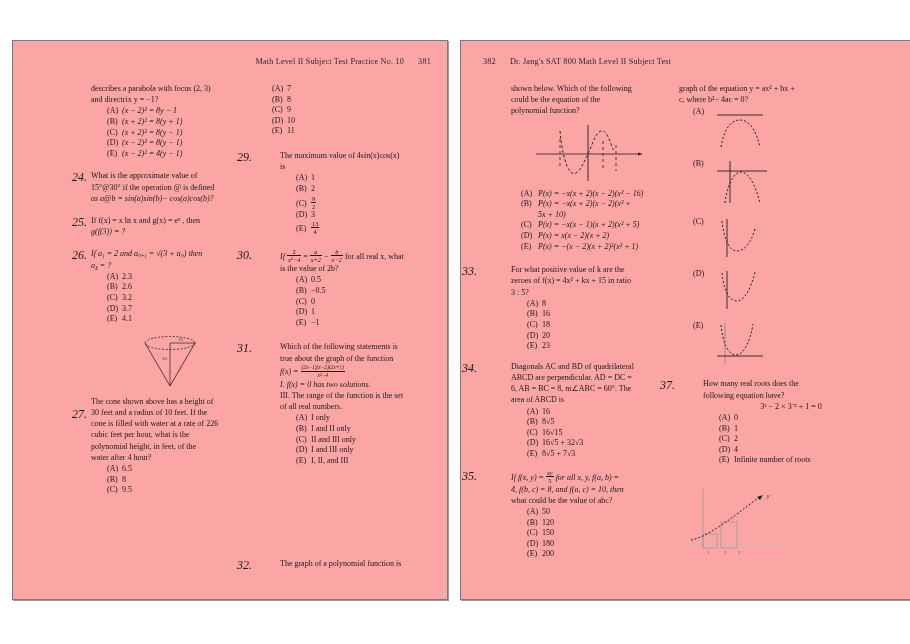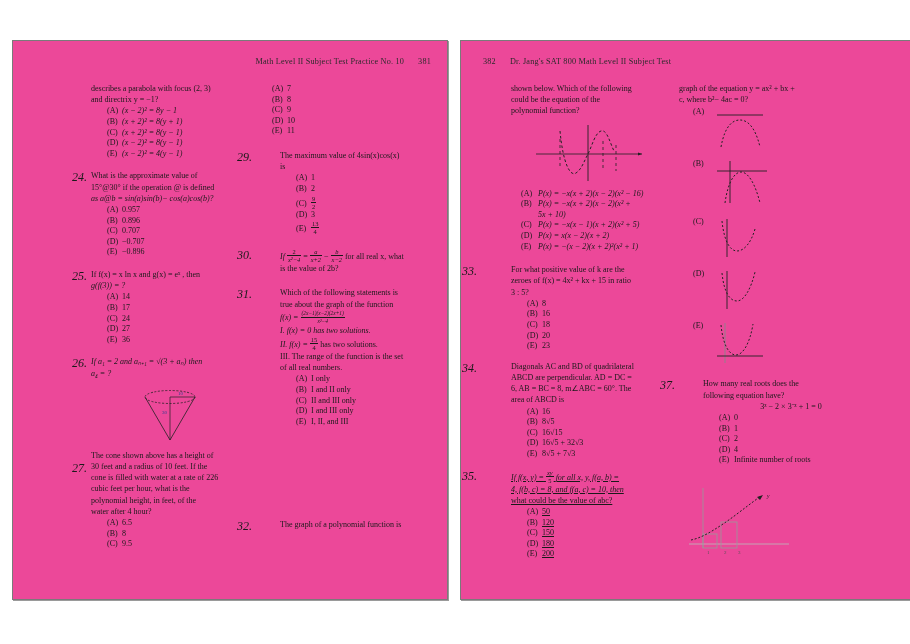--- a/index.html
+++ b/index.html
@@ -4,21 +4,21 @@
 <style>
   html,body{margin:0;padding:0;}
   body{
     width:910px;height:644px;background:#ffffff;
     font-family:"Liberation Serif", serif;
     color:#1a1a1a;overflow:hidden;
   }
   .spread{position:absolute;left:0;top:0;width:910px;height:644px;}
   .page{
     position:absolute;top:40px;height:560px;
-    background:#ec4899;border:1px solid #7a7a7a;
+    background:#fca5a5;border:1px solid #7a7a7a;
     box-shadow:1px 1px 0 #9a9a9a;
     box-sizing:border-box;overflow:hidden;
   }
   .page-left{left:12px;width:436px;}
   .page-right{left:460px;width:472px;}
 
   .hdr{
     position:absolute;top:16px;font-size:8.2px;letter-spacing:.2px;
     white-space:nowrap;color:#2a2a2a;
   }
@@ -82,46 +82,39 @@
             <div class="opt"><span class="lab">(D)</span><span class="it">(x − 2)² = 8(y − 1)</span></div>
             <div class="opt"><span class="lab">(E)</span><span class="it">(x − 2)² = 4(y − 1)</span></div>
           </div>
         </div>
 
         <div class="q" style="margin-top:11px;">
           <span class="num">24.</span>
           <div class="stem">What is the approximate value of</div>
           <div class="stem">15°@30° if the operation @ is defined</div>
           <div class="stem it">as a@b = sin(a)sin(b)− cos(a)cos(b)?</div>
-          <div class="opts">
-            <div class="opt"><span class="lab">(A)</span><span>0.957</span></div>
-            <div class="opt"><span class="lab">(B)</span><span>0.896</span></div>
-            <div class="opt"><span class="lab">(C)</span><span>0.707</span></div>
-            <div class="opt"><span class="lab">(D)</span><span>−0.707</span></div>
-            <div class="opt"><span class="lab">(E)</span><span>−0.896</span></div>
-          </div>
         </div>
 
         <div class="q" style="margin-top:11px;">
           <span class="num">25.</span>
           <div class="stem">If f(x) = x ln x and g(x) = eˣ , then</div>
           <div class="stem it">g(f(3)) = ?</div>
-          <div class="opts">
-            <div class="opt"><span class="lab">(A)</span><span>14</span></div>
-            <div class="opt"><span class="lab">(B)</span><span>17</span></div>
-            <div class="opt"><span class="lab">(C)</span><span>24</span></div>
-            <div class="opt"><span class="lab">(D)</span><span>27</span></div>
-            <div class="opt"><span class="lab">(E)</span><span>36</span></div>
-          </div>
         </div>
 
         <div class="q" style="margin-top:11px;">
           <span class="num">26.</span>
           <div class="stem it">If a₁ = 2 and aₙ₊₁ = √(3 + aₙ)  then</div>
           <div class="stem it">a₄ = ?</div>
+          <div class="opts">
+            <div class="opt"><span class="lab">(A)</span><span>2.3</span></div>
+            <div class="opt"><span class="lab">(B)</span><span>2.6</span></div>
+            <div class="opt"><span class="lab">(C)</span><span>3.2</span></div>
+            <div class="opt"><span class="lab">(D)</span><span>3.7</span></div>
+            <div class="opt"><span class="lab">(E)</span><span>4.1</span></div>
+          </div>
         </div>
 
         <div class="figwrap">
           <svg width="74" height="56" viewBox="0 0 74 56">
             <ellipse cx="37" cy="9" rx="25" ry="6.5" fill="none" stroke="#222" stroke-width="0.8" stroke-dasharray="2,1.6"></ellipse>
             <path d="M12 9 L37 52 L62 9" fill="none" stroke="#222" stroke-width="0.8"></path>
             <line x1="37" y1="9" x2="37" y2="52" stroke="#222" stroke-width="0.7"></line>
             <line x1="37" y1="9" x2="62" y2="9" stroke="#222" stroke-width="0.7"></line>
             <text x="45" y="6.5" font-size="5" fill="#2b3f8f" font-family="'Liberation Serif',serif">10</text>
             <text x="29" y="26" font-size="5" fill="#2b3f8f" font-family="'Liberation Serif',serif">30</text>
@@ -174,36 +167,38 @@
           <div class="stem">
             <span class="it">If</span>
             <span class="frac"><span class="n">2</span><span class="d it">x²−4</span></span>
             <span>=</span>
             <span class="frac"><span class="n it">a</span><span class="d it">x+2</span></span>
             <span>−</span>
             <span class="frac"><span class="n it">b</span><span class="d it">x−2</span></span>
             <span>for all real x, what</span>
           </div>
           <div class="stem">is the value of 2b?</div>
+          <div class="opts">
+            <div class="opt"><span class="lab">(A)</span><span>0.5</span></div>
+            <div class="opt"><span class="lab">(B)</span><span>−0.5</span></div>
+            <div class="opt"><span class="lab">(C)</span><span>0</span></div>
+            <div class="opt"><span class="lab">(D)</span><span>1</span></div>
+            <div class="opt"><span class="lab">(E)</span><span>−1</span></div>
+          </div>
         </div>
 
         <div class="q" style="margin-top:13px;padding-left:24px;">
           <span class="num">31.</span>
           <div class="stem">Which of the following statements is</div>
           <div class="stem">true about the graph of the function</div>
           <div class="stem" style="line-height:13px;">
             <span class="it">f(x) =</span>
             <span class="frac" style="font-size:5.4px;"><span class="n it">(2x−1)(x−2)(2x+1)</span><span class="d it">x²−4</span></span>
           </div>
           <div class="stem it">I. f(x) = 0 has two solutions.</div>
-          <div class="stem" style="line-height:12px;">
-            <span class="it">II. f(x) =</span>
-            <span class="frac"><span class="n">15</span><span class="d">4</span></span>
-            <span>has two solutions.</span>
-          </div>
           <div class="stem">III. The range of the function is the set</div>
           <div class="stem">of all real numbers.</div>
           <div class="opts">
             <div class="opt"><span class="lab">(A)</span><span>I only</span></div>
             <div class="opt"><span class="lab">(B)</span><span>I and II only</span></div>
             <div class="opt"><span class="lab">(C)</span><span>II and III only</span></div>
             <div class="opt"><span class="lab">(D)</span><span>I and III only</span></div>
             <div class="opt"><span class="lab">(E)</span><span>I, II, and III</span></div>
           </div>
         </div>
@@ -276,21 +271,21 @@
           <div class="stem">area of ABCD is</div>
           <div class="opts">
             <div class="opt"><span class="lab">(A)</span><span>16</span></div>
             <div class="opt"><span class="lab">(B)</span><span>8√5</span></div>
             <div class="opt"><span class="lab">(C)</span><span>16√15</span></div>
             <div class="opt"><span class="lab">(D)</span><span>16√5 + 32√3</span></div>
             <div class="opt"><span class="lab">(E)</span><span>8√5 + 7√3</span></div>
           </div>
         </div>
 
-        <div class="q" style="margin-top:4px;padding-left:30px;text-decoration:underline;">
+        <div class="q" style="margin-top:4px;padding-left:30px;">
           <span class="num">35.</span>
           <div class="stem" style="line-height:13px;">
             <span class="it">If f(x, y) =</span>
             <span class="frac"><span class="n it">xy</span><span class="d">5</span></span>
             <span class="it">for all x, y, f(a, b) =</span>
           </div>
           <div class="stem it">4, f(b, c) = 8, and f(a, c) = 10, then</div>
           <div class="stem">what could be the value of abc?</div>
           <div class="opts">
             <div class="opt"><span class="lab">(A)</span><span>50</span></div>

